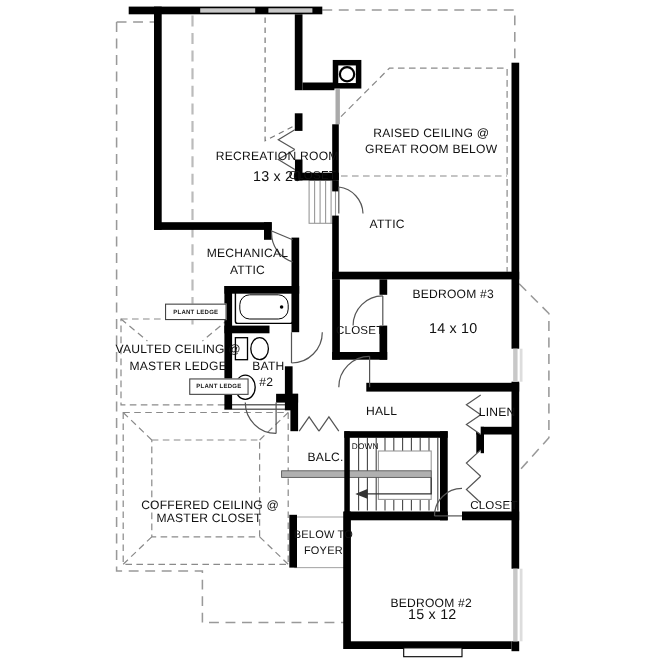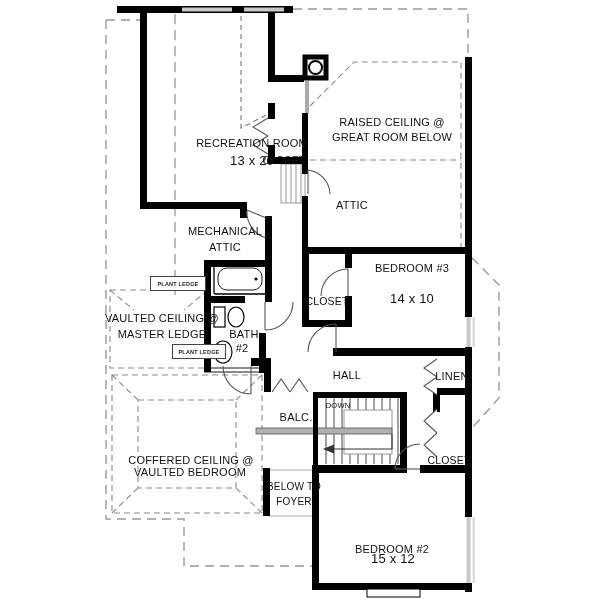--- a/index.html
+++ b/index.html
@@ -5,21 +5,21 @@
   html,body{margin:0;padding:0;background:#fff;}
   #plan{position:relative;width:600px;height:600px;background:#fff;overflow:hidden;
         font-family:"Liberation Sans",sans-serif;}
   #plan svg{position:absolute;left:0;top:0;}
   .lbl{position:absolute;transform:translate(-50%,-50%);font-weight:normal;color:#111;
        white-space:nowrap;letter-spacing:.2px;line-height:1;z-index:5;}
   .s11{font-size:11px;}
   .s15{font-size:13px;}
   .s10{font-size:10.5px;margin-top:22px;}
   .s9{font-size:10px;}
-  .s7{font-size:7.5px;padding-left:12px;}
+  .s7{font-size:7.5px;}
   .ledge{position:absolute;border:1px solid #444;background:#fff;z-index:4;
          display:flex;align-items:center;justify-content:center;
          font-size:5.5px;font-weight:bold;color:#222;letter-spacing:.2px;}
 </style>
 </head>
 <body>
 
 <div id="plan">
 
 <svg width="600" height="600" viewBox="0 0 600 600">
@@ -197,21 +197,21 @@
 <div class="lbl s11" style="left:244px;top:334px">BATH</div>
 <div class="lbl s11" style="left:242px;top:348px">#2</div>
 <div class="lbl s11" style="left:347px;top:375px">HALL</div>
 <div class="lbl s11" style="left:452px;top:376px">LINEN</div>
 <div class="lbl s11" style="left:296px;top:417px">BALC.</div>
 <div class="lbl s7" style="left:332px;top:406px">DOWN</div>
 <div class="lbl s10" style="left:449px;top:438px">CLOSET</div>
 <div class="lbl s9" style="left:294px;top:487px">BELOW TO</div>
 <div class="lbl s9" style="left:294px;top:502px">FOYER</div>
 <div class="lbl s11" style="left:191px;top:460px">COFFERED CEILING @</div>
-<div class="lbl s11" style="left:190px;top:472px">VAULTED BEDROOM</div>
+<div class="lbl s11" style="left:190px;top:472px">MASTER CLOSET</div>
 <div class="lbl s11" style="left:392px;top:549px">BEDROOM #2</div>
 <div class="lbl s15" style="left:393px;top:558px">15 x 12</div>
 
 <div class="ledge" style="left:150px;top:276px;width:54px;height:13px">
       <span>PLANT LEDGE</span>
     </div>
 <div class="ledge" style="left:172px;top:344px;width:52px;height:13px">
       <span>PLANT LEDGE</span>
     </div>
 

